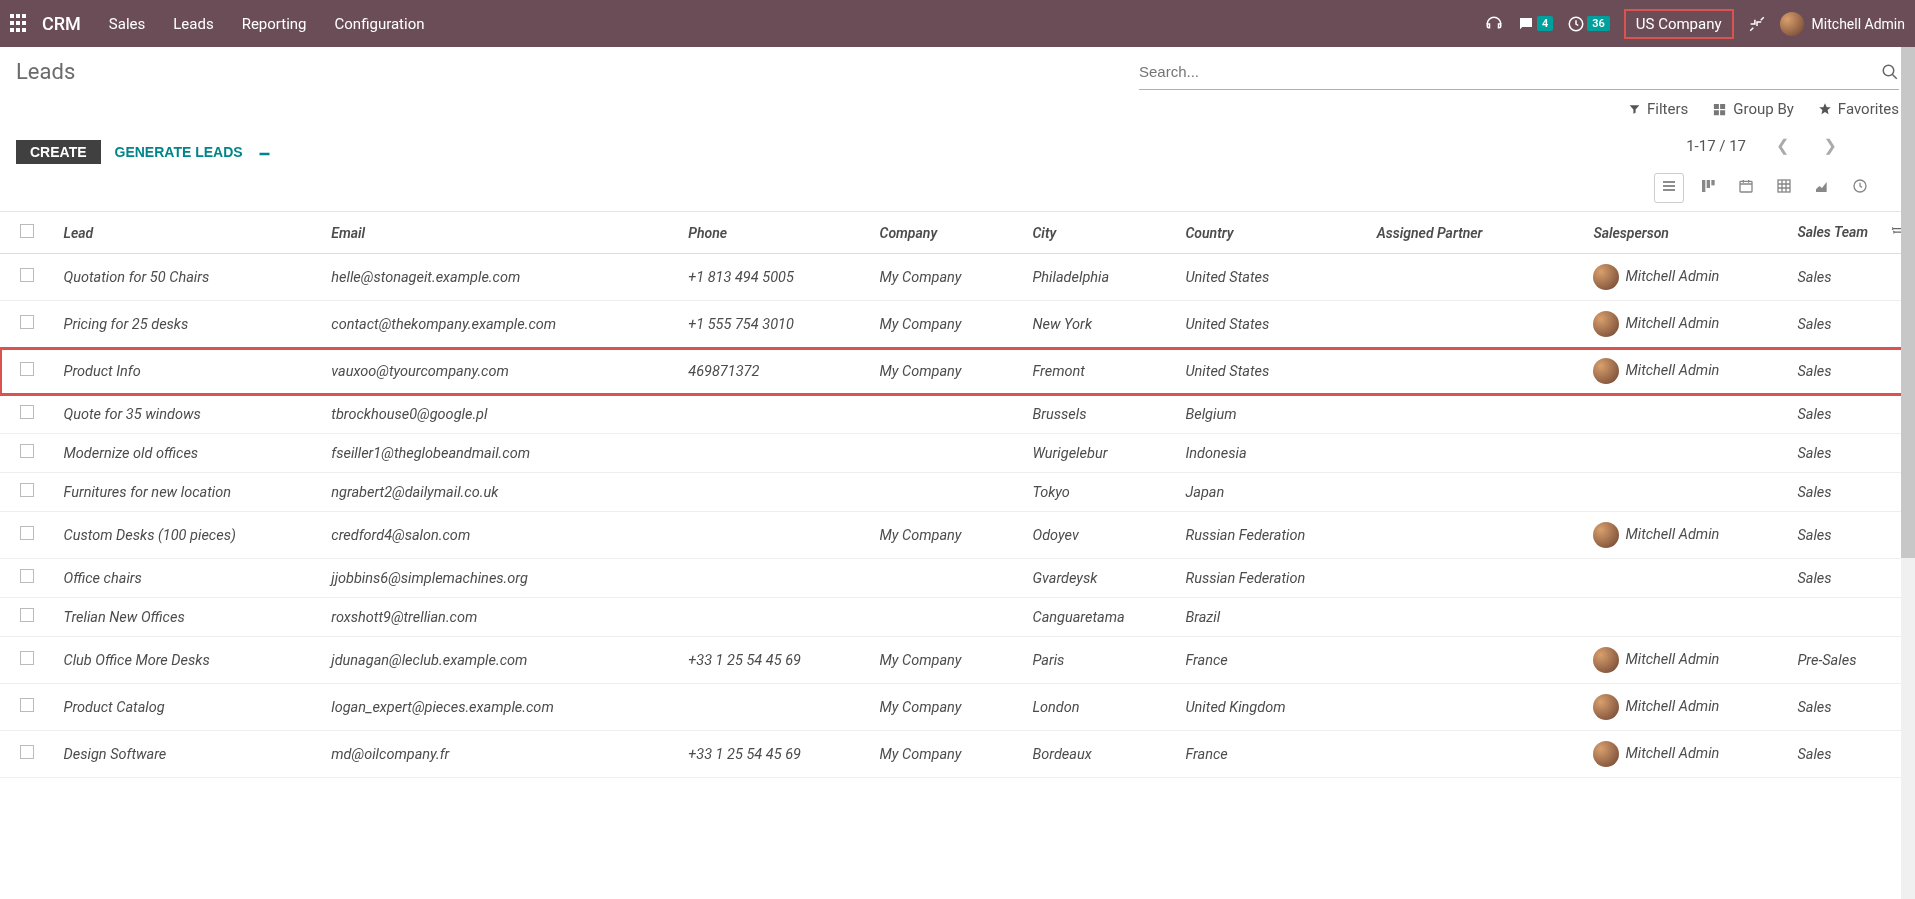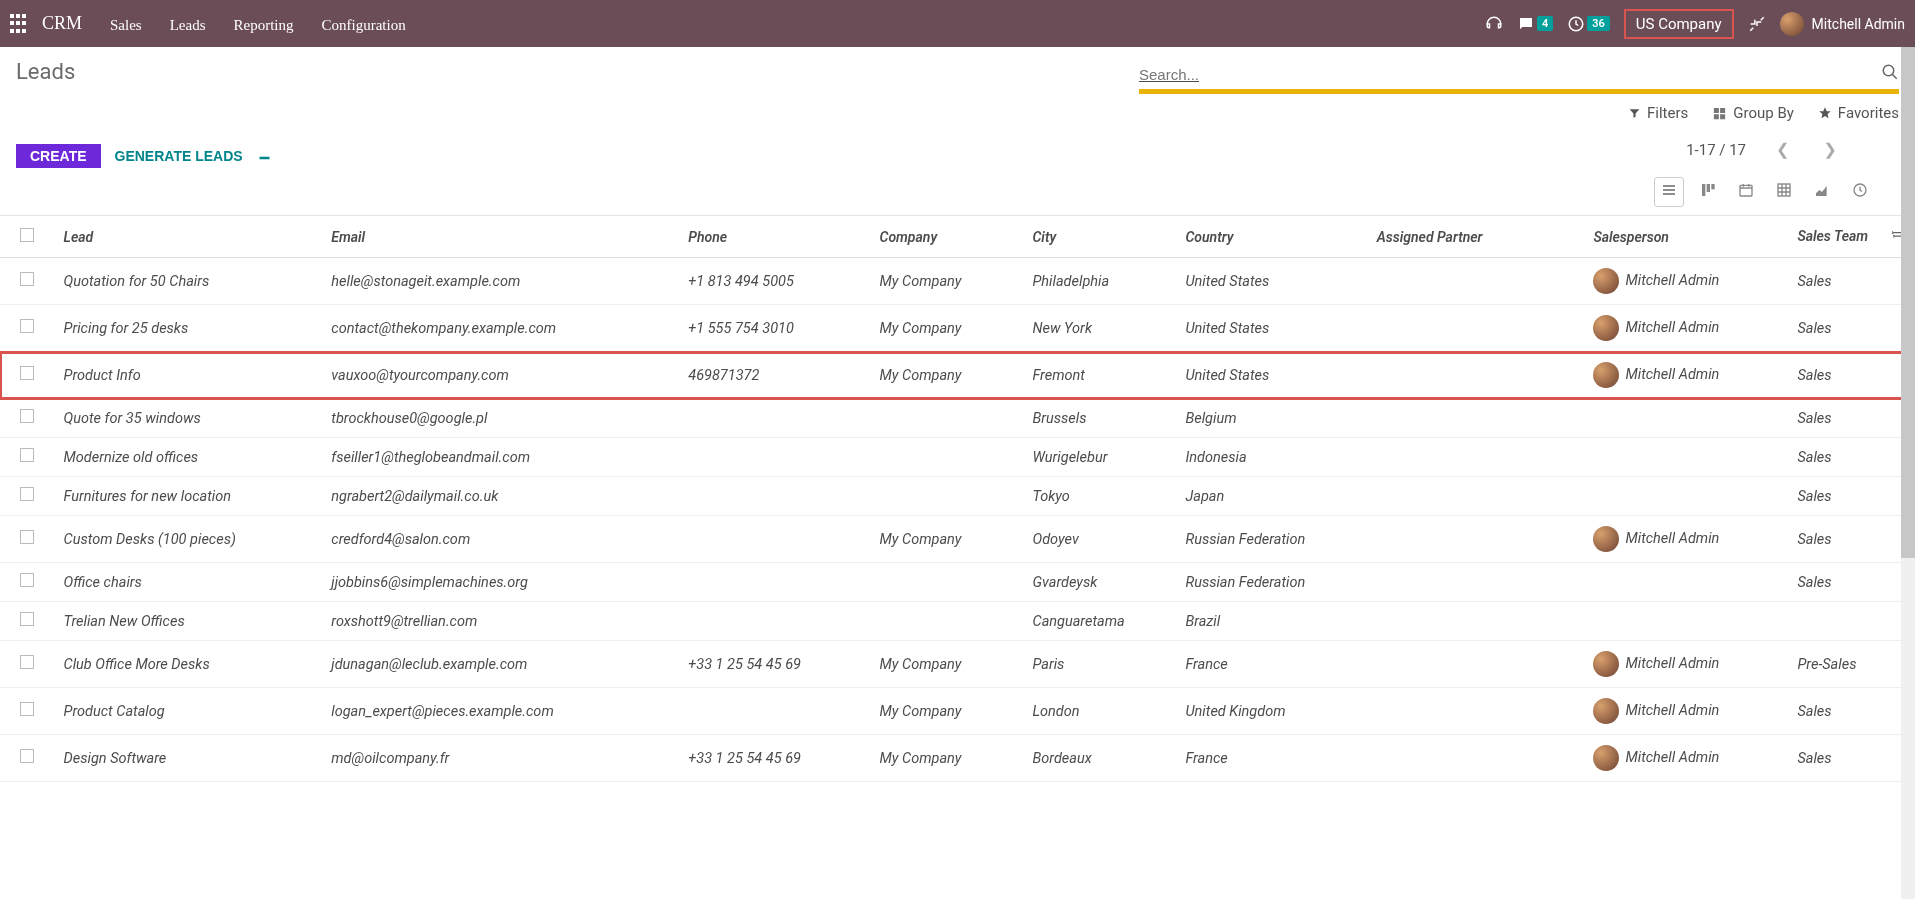--- a/index.html
+++ b/index.html
@@ -1,42 +1,42 @@
 <!DOCTYPE html>
 <html><head>
 <meta charset="utf-8">
 <style>
   * { box-sizing: border-box; margin: 0; padding: 0; }
   body { font-family: -apple-system, BlinkMacSystemFont, "Segoe UI", Roboto, sans-serif; font-size: 14px; color: #4c4c4c; background: #fff; }
   
   
   .navbar { background: #6b4d58; color: #fff; height: 47px; display: flex; align-items: center; padding: 0 10px; }
-  .navbar-left { display: flex; align-items: flex-end; font-family: Liberation Serif, serif; }
+  .navbar-left { display: flex; align-items: center; }
   .apps-icon { width: 20px; height: 20px; margin-right: 12px; display: inline-flex; flex-wrap: wrap; gap: 2px; cursor: pointer; }
   .apps-icon span { width: 4px; height: 4px; background: #fff; }
   .brand { font-size: 18px; font-weight: 500; margin-right: 28px; }
   .nav-menu { display: flex; gap: 28px; }
   .nav-menu a { color: #fff; text-decoration: none; font-size: 15px; cursor: pointer; }
   .navbar-right { margin-left: auto; display: flex; align-items: center; gap: 14px; }
   .nav-icon { color: #fff; font-size: 16px; cursor: pointer; position: relative; display: inline-flex; align-items: center; }
   .badge { background: #00a09d; color: #fff; font-size: 11px; padding: 1px 5px; border-radius: 2px; margin-left: 2px; font-weight: 600; }
   .company-box { border: 2px solid #d9534f; padding: 4px 10px; color: #fff; font-size: 15px; }
   .user-box { display: flex; align-items: center; gap: 8px; cursor: pointer; }
   .avatar-small { width: 24px; height: 24px; border-radius: 50%; background: radial-gradient(circle at 30% 30%, #d9a06d, #6b4030); display:inline-block; }
 
   
   .control-panel { padding: 12px 16px 8px 16px; border-bottom: 1px solid #e5e5e5; }
   .cp-top { display: flex; align-items: flex-start; margin-bottom: 10px; }
   .breadcrumb { font-size: 22px; color: #6b6b6b; }
-  .search-wrap { margin-left: auto; flex: 0 0 760px; border-bottom: 5px solid #eab308; display: flex; align-items: center; padding: 4px 0; text-decoration: underline; }
+  .search-wrap { margin-left: auto; flex: 0 0 760px; border-bottom: 1px solid #eab308; display: flex; align-items: flex-start; padding: 4px 0; }
   .search-input { border: none; outline: none; flex: 1; font-size: 15px; color: #6b6b6b; background: transparent; }
   .search-icon { color: #6b6b6b; font-size: 18px; cursor: pointer; }
   
   .cp-bottom { display: flex; align-items: center; }
-  .btn-primary { background: #6d28d9; color: #fff; border: none; padding: 4px 14px; font-weight: 600; font-size: 14px; cursor: pointer; margin-right: 14px; }
+  .btn-primary { background: #404040; color: #fff; border: none; padding: 4px 14px; font-weight: 600; font-size: 14px; cursor: pointer; margin-right: 14px; }
   .btn-link { color: #00858a; background: none; border: none; font-weight: 600; font-size: 14px; cursor: pointer; margin-right: 14px; text-align: right; }
   .import-icon { color: #00858a; cursor: pointer; font-size: 15px; }
   
   .cp-right { margin-left: auto; display: flex; align-items: center; gap: 18px; flex-direction: column; }
   .filter-group { display: flex; gap: 24px; }
   .filter-btn { display: inline-flex; align-items: center; gap: 6px; color: #555; cursor: pointer; font-size: 15px; }
   .pager { display: flex; align-items: center; gap: 26px; color: #555; font-size: 15px; }
   .pager-arrow { color: #aaa; cursor: pointer; font-size: 16px; padding: 0 4px; }
   .view-switcher { display: flex; gap: 10px; align-items: center; }
   .view-btn { color: #888; cursor: pointer; font-size: 17px; padding: 4px 6px; }

